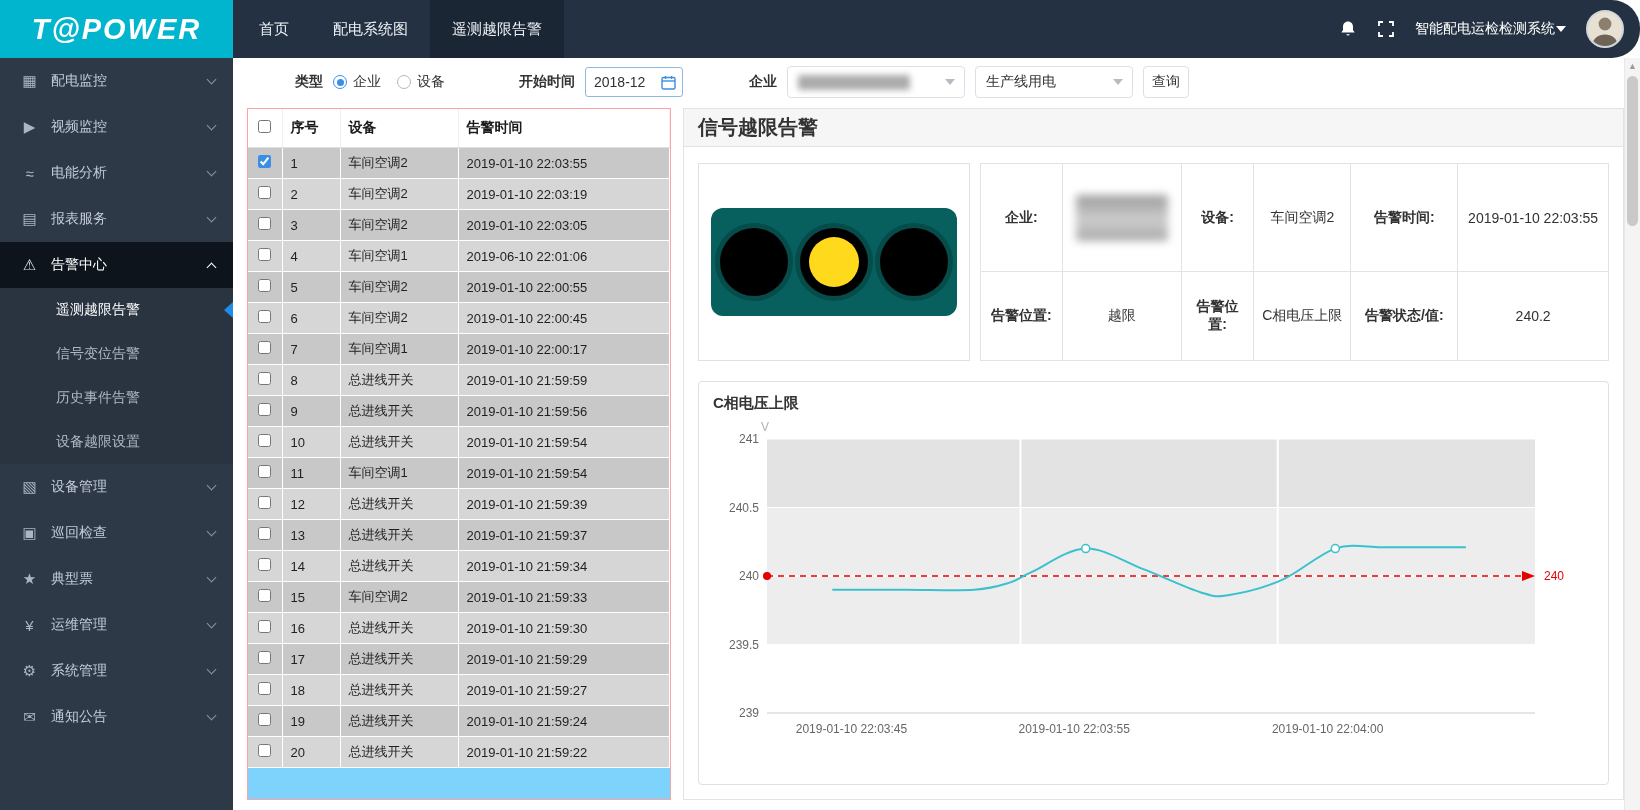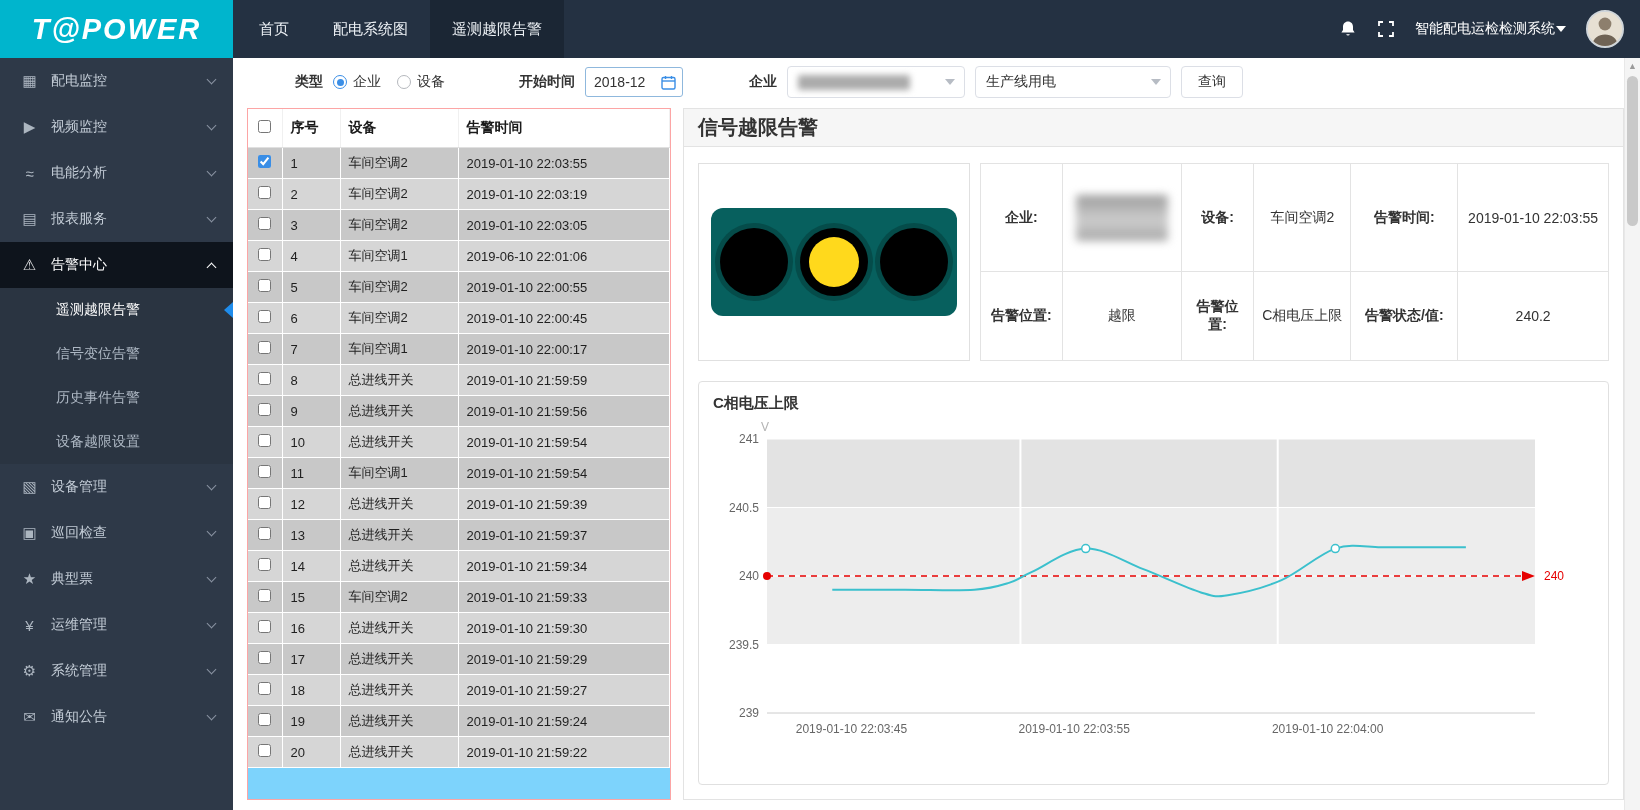--- a/index.html
+++ b/index.html
@@ -1,21 +1,21 @@
 <!DOCTYPE html>
 <html><head>
 <meta charset="utf-8">
 <style>
   * { box-sizing:border-box; margin:0; padding:0; }
   html,body { width:1640px; height:810px; }
   body { font-family:"Liberation Sans","DejaVu Sans",sans-serif; background:#fff; }
   .app { width:1640px; height:810px; display:flex; flex-direction:column; overflow:hidden; position:relative; background:#fff; }
 
   
-  .topbar { height:58px; flex:0 0 58px; display:flex; align-items:stretch; background:#243142; }
+  .topbar { height:58px; flex:0 0 58px; display:flex; align-items:stretch; background:#243142;border-radius:28px; }
   .logo { width:233px; flex:0 0 233px; background:#00b5cd; color:#fff; display:flex; align-items:center; justify-content:center;
           font-size:29px; font-weight:bold; font-style:italic; letter-spacing:2px; }
   .nav-tabs { display:flex; margin-left:4px; }
   .nav-tab { padding:0 22px; display:flex; align-items:center; color:#eef2f6; font-size:15px; cursor:pointer; }
   .nav-tab.active { background:#1b2634; }
   .top-right { margin-left:auto; display:flex; align-items:center; gap:20px; padding-right:16px; color:#fff; }
   .top-icon { display:flex; align-items:center; cursor:pointer; }
   .sys-name { font-size:14px; display:flex; align-items:center; gap:1px; cursor:pointer; }
   .caret-down { width:0; height:0; border-left:5px solid transparent; border-right:5px solid transparent; border-top:6px solid #fff; }
   .avatar { width:38px; height:38px; border-radius:50%; overflow:hidden; border:2px solid #cfd5da; background:#e7e0d3; }
@@ -47,23 +47,23 @@
   .radio-opt { display:flex; align-items:center; gap:6px; font-size:14px; color:#333; cursor:pointer; }
   .radio-circle { width:14px; height:14px; border-radius:50%; border:1px solid #b5b8bd; background:#fff; display:flex; align-items:center; justify-content:center; }
   .radio-circle.checked { border-color:#3a8ee6; }
   .radio-circle.checked::after { content:''; width:7px; height:7px; border-radius:50%; background:#3a8ee6; }
   .date-input { width:98px; height:30px; border:1px solid #8fb8dd; border-radius:3px; background:#fff; display:flex; align-items:center;
                 padding:0 6px 0 8px; gap:4px; margin-right:56px; }
   .date-input input { border:none; outline:none; width:100%; font-size:14px; color:#333; font-family:inherit; background:transparent; }
   .select { height:32px; border:1px solid #dcdfe6; border-radius:4px; background:#fff; display:flex; align-items:center;
             justify-content:space-between; padding:0 9px 0 10px; font-size:14px; color:#333; cursor:pointer; }
   .select.company { width:178px; }
-  .select.line { width:196px; }
+  .select.line { width:158px; }
   .sel-caret { width:0; height:0; border-left:5px solid transparent; border-right:5px solid transparent; border-top:6px solid #b7bcc4; }
-  .btn-query { height:32px; padding:0 16px; background:#fff; border:1px solid #dcdfe6; border-radius:4px; font-size:14px; color:#333;
+  .btn-query { height:32px; padding:0 8px; background:#fff; border:1px solid #dcdfe6; border-radius:4px; font-size:14px; color:#333;
                cursor:pointer; font-family:inherit; }
   .redacted-line { width:112px; height:15px; background:#ababab; border-radius:2px; filter:blur(3px); }
 
   .content { flex:1; min-height:0; display:flex; gap:12px; padding:2px 0 10px 14px; }
 
   
   .table-panel { width:424px; flex:0 0 424px; border:1px solid #fca5a5; background:#7dd3fc; overflow:hidden; }
   table.alarm { width:100%; border-collapse:collapse; table-layout:fixed; }
   .alarm th { font-size:14px; font-weight:bold; color:#1a1a1a; text-align:left; padding:10px 8px; background:#fff;
               border-bottom:1px solid #e0e0e0; border-right:1px solid #f0f0f0; }

